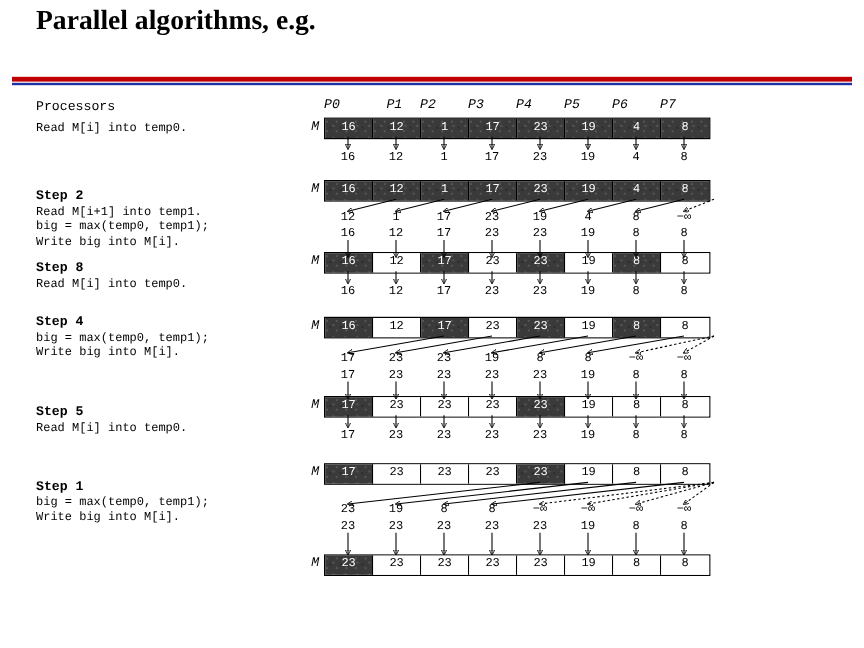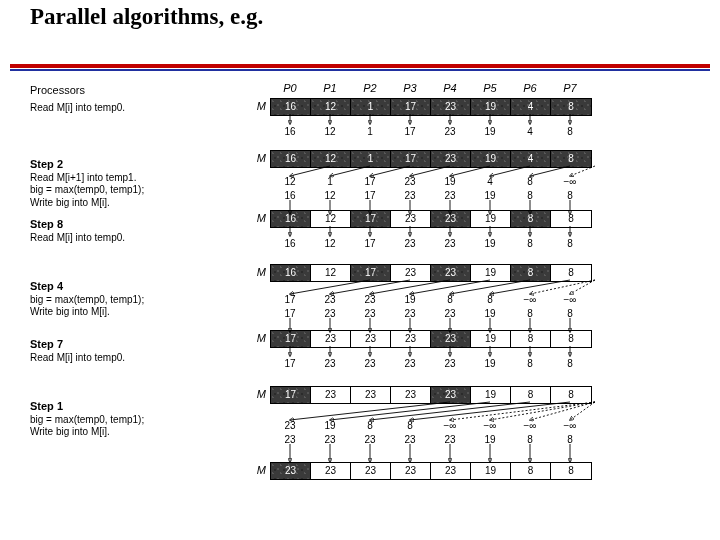--- a/index.html
+++ b/index.html
@@ -41,37 +41,36 @@
     width: 700px;
     height: 2px;
     background: #2030a0;
   }
   .content {
     position: absolute;
     left: 20px;
     top: 80px;
     width: 680px;
     height: 450px;
-    font-family: Liberation Sans, sans-serif;
+    font-family: Liberation Mono, monospace;
   }
 
   
   .proc-label {
     position: absolute;
     left: 10px;
     top: 4px;
     font-size: 11px;
   }
   .proc-head {
     position: absolute;
     top: 2px;
     font-size: 11px;
     font-style: italic;
     width: 40px;
-    text-align: center;
   }
 
   
   .step-text {
     position: absolute;
     left: 10px;
     width: 210px;
     font-size: 10px;
     line-height: 1.25;
   }
@@ -150,21 +149,21 @@
     <span>Parallel algorithms, e.g.</span><br>
   </div>
   <div class="rule"></div>
   <div class="rule2"></div>
 
   <div class="content">
 
     <div class="proc-label">Processors</div>
     <div>
       <div class="proc-head" style="left:250px">P0</div>
-      <div class="proc-head" style="left:290px">P1</div>
+      <div class="proc-head" style="left:302px">P1</div>
       <div class="proc-head" style="left:330px">P2</div>
       <div class="proc-head" style="left:370px">P3</div>
       <div class="proc-head" style="left:410px">P4</div>
       <div class="proc-head" style="left:450px">P5</div>
       <div class="proc-head" style="left:490px">P6</div>
       <div class="proc-head" style="left:530px">P7</div>
     </div>
 
     <div class="step-text" style="top:22px">
       <div>Read M[i] into temp0.</div>
@@ -248,21 +247,21 @@
       <div>16</div>
       <div>12</div>
       <div>17</div>
       <div>23</div>
       <div>23</div>
       <div>19</div>
       <div>8</div>
       <div>8</div>
     </div>
 
-    <div class="step-text" style="top:200px">
+    <div class="step-text" style="top:183px">
       <div class="sname">Step 4</div>
       <div>big = max(temp0, temp1);</div>
       <div>Write big into M[i].</div>
     </div>
     <div class="m-label" style="left:228px; top:186px">M</div>
     <div class="arr" style="left:250px; top:184px">
       <div class="cell filled">16</div>
       <div class="cell">12</div>
       <div class="cell filled">17</div>
       <div class="cell">23</div>
@@ -286,21 +285,21 @@
       <div>23</div>
       <div>23</div>
       <div>23</div>
       <div>23</div>
       <div>19</div>
       <div>8</div>
       <div>8</div>
     </div>
 
     <div class="step-text" style="top:258px">
-      <div class="sname">Step 7</div>
+      <div class="sname">Step 5</div>
       <div>Read M[i] into temp0.</div>
     </div>
     <div class="m-label" style="left:228px; top:252px">M</div>
     <div class="arr" style="left:250px; top:250px">
       <div class="cell filled">17</div>
       <div class="cell">23</div>
       <div class="cell">23</div>
       <div class="cell">23</div>
       <div class="cell filled">23</div>
       <div class="cell">19</div>

